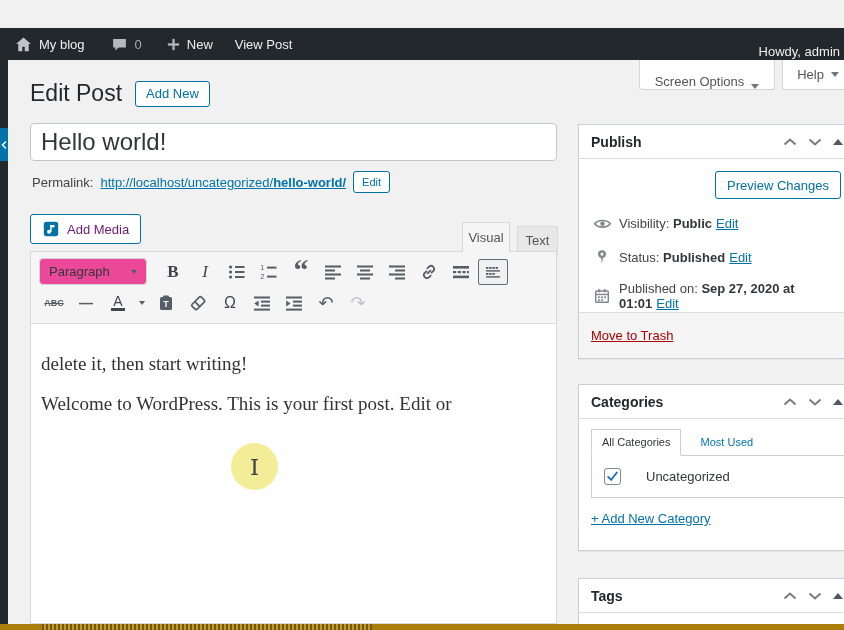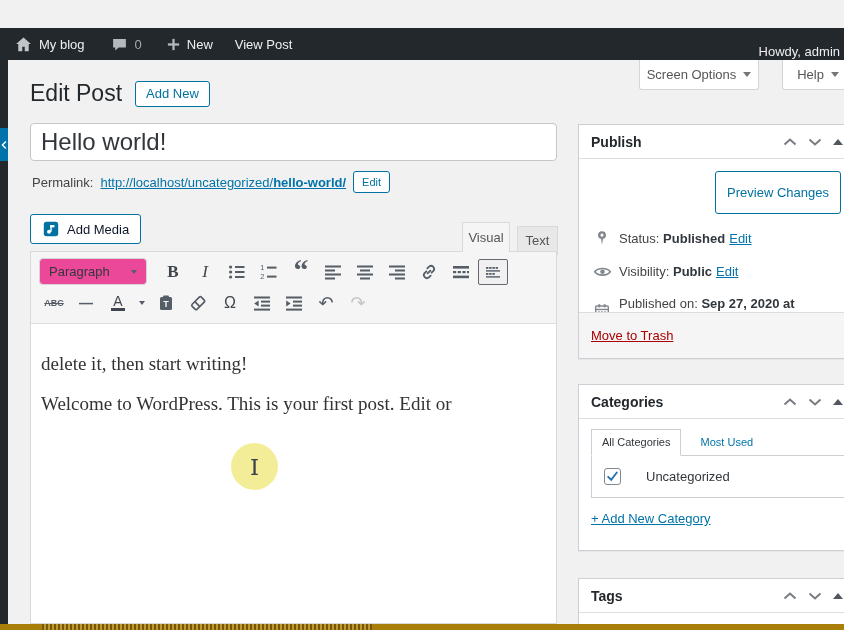--- a/index.html
+++ b/index.html
@@ -22,21 +22,21 @@
 
   
   .leftrail{position:absolute;left:0;top:60px;width:8px;height:564px;background:#23282d;}
   .collapse-seg{position:absolute;left:0;top:128px;width:8px;height:33px;background:#0073aa;
                 display:flex;align-items:center;justify-content:center;cursor:pointer;}
 
   
   .meta-tab{position:absolute;top:60px;height:30px;background:#fff;border:1px solid #d5d5d5;border-top:none;
             border-radius:0 0 3px 3px;display:flex;align-items:center;justify-content:center;gap:7px;
             font-size:13px;color:#555;box-sizing:border-box;cursor:pointer;}
-  .tab-screenopt{left:639px;width:120px;}
+  .tab-screenopt{left:639px;width:136px;align-items:flex-end;}
   .tab-help{left:782px;width:72px;}
   .caret-down{width:0;height:0;border-left:4px solid transparent;border-right:4px solid transparent;
               border-top:5px solid #72777c;}
 
   
   .heading{position:absolute;left:30px;top:80px;display:flex;align-items:center;gap:13px;}
   .heading h1{margin:0;font-size:23px;font-weight:400;color:#23282d;}
   .btn-sec{display:inline-flex;align-items:center;justify-content:center;background:#fff;
            border:1px solid #0071a1;border-radius:3px;color:#0071a1;font-size:13px;
            padding:0 10px;height:26px;cursor:pointer;box-sizing:border-box;}
@@ -46,21 +46,21 @@
                border:1px solid #c4c7ca;border-radius:4px;background:#fff;font-size:24px;color:#32373c;
                padding:0 10px;font-family:"Liberation Sans",sans-serif;outline:none;}
   .permalink{position:absolute;left:32px;top:171px;display:flex;align-items:center;gap:7px;font-size:13px;color:#444;}
   .permalink a{color:#0073aa;text-decoration:underline;}
   .permalink a b{color:#0073aa;}
   .btn-mini{display:inline-flex;align-items:center;background:#fff;border:1px solid #0071a1;border-radius:3px;
             color:#0071a1;font-size:11px;height:22px;padding:0 8px;cursor:pointer;box-sizing:border-box;}
 
   
   .add-media{position:absolute;left:30px;top:214px;height:30px;display:inline-flex;align-items:center;gap:7px;
-             background:#fff;border:1px solid #0071a1;border-radius:3px;color:#0f172a;font-size:13px;
+             background:#fff;border:1px solid #0071a1;border-radius:3px;color:#701a75;font-size:13px;
              padding:0 11px;cursor:pointer;box-sizing:border-box;}
   .etab{position:absolute;box-sizing:border-box;font-size:13px;color:#555;display:flex;
         align-items:center;justify-content:center;cursor:pointer;}
   .etab-visual{left:462px;top:222px;width:48px;height:30px;background:#f5f5f5;
                border:1px solid #d9d9d9;border-bottom:none;z-index:3;}
   .etab-text{left:517px;top:226px;width:41px;height:29px;background:#e8e8e8;border:1px solid #d9d9d9;}
 
   
   .editor{position:absolute;left:30px;top:251px;width:527px;height:373px;box-sizing:border-box;
           background:#fff;border:1px solid #d9d9d9;z-index:2;}
@@ -100,21 +100,21 @@
                 border-bottom:1px solid #ddd;box-sizing:border-box;}
   .panel-title{font-size:14px;font-weight:bold;color:#23282d;}
   .panel-controls{position:absolute;right:14px;top:0;height:34px;display:flex;align-items:center;gap:11px;}
   .pc-btn{cursor:pointer;display:flex;align-items:center;}
   .tri-up{width:0;height:0;border-left:5px solid transparent;border-right:5px solid transparent;
           border-bottom:6px solid #50575e;}
 
   .panel-publish{top:124px;height:235px;}
   .pub-body{padding:12px 14px 0;}
   .preview-row{text-align:right;padding-right:2px;}
-  .btn-preview{height:43px;font-size:13px;padding:0 11px;}
+  .btn-preview{height:28px;font-size:13px;padding:0 11px;}
   .pub-row{display:flex;align-items:center;margin:15px 0;font-size:13px;color:#444;}
   .pub-icon{width:20px;flex:none;display:flex;color:#82878c;}
   .pub-text{margin-left:6px;}
   .pub-text b{color:#32373c;}
   .edit-link{color:#0073aa;text-decoration:underline;margin-left:4px;cursor:pointer;}
   .pub-footer{position:absolute;left:0;right:0;bottom:0;height:46px;background:#f5f5f5;border-top:1px solid #ddd;
               display:flex;align-items:center;padding:0 12px;box-sizing:border-box;}
   .trash-link{color:#a00;font-size:13px;text-decoration:underline;cursor:pointer;}
   .btn-primary{margin-left:auto;height:30px;background:#0d7cb3;border:1px solid #0a6b9f;border-radius:3px;
                color:#fff;font-size:13px;padding:0 16px;display:inline-flex;align-items:center;cursor:pointer;}
@@ -415,38 +415,38 @@
             <span class="tri-up"></span>
           </span>
       </span>
     </div>
     <div class="pub-body">
       <div class="preview-row">
         <span class="btn-sec btn-preview">Preview Changes</span>
       </div>
       <div class="pub-row">
         <span class="pub-icon">
+          <svg width="19" height="19" viewBox="0 0 20 20">
+              <path d="M1.8 10.3 C5 5.6 15 5.6 18.2 10.3 C15 15 5 15 1.8 10.3 Z" fill="none" stroke="currentColor" stroke-width="1.6"></path>
+              <circle cx="10" cy="10.3" r="2.4" fill="currentColor"></circle>
+            </svg>
+        </span>
+        <span class="pub-text"><span>Visibility:</span> <b>Public</b><a class="edit-link">Edit</a></span>
+      </div>
+      <div class="pub-row">
+        <span class="pub-icon">
           <svg width="18" height="18" viewBox="0 0 20 20">
               <g fill="currentColor">
                 <circle cx="10" cy="6.8" r="4.4"></circle>
                 <circle cx="10" cy="6.8" r="1.7" fill="#fff"></circle>
                 <path d="M8.9 11 h2.2 L10 17.6 Z"></path>
               </g>
             </svg>
         </span>
         <span class="pub-text"><span>Status:</span> <b>Published</b><a class="edit-link">Edit</a></span>
-      </div>
-      <div class="pub-row">
-        <span class="pub-icon">
-          <svg width="19" height="19" viewBox="0 0 20 20">
-              <path d="M1.8 10.3 C5 5.6 15 5.6 18.2 10.3 C15 15 5 15 1.8 10.3 Z" fill="none" stroke="currentColor" stroke-width="1.6"></path>
-              <circle cx="10" cy="10.3" r="2.4" fill="currentColor"></circle>
-            </svg>
-        </span>
-        <span class="pub-text"><span>Visibility:</span> <b>Public</b><a class="edit-link">Edit</a></span>
       </div>
       <div class="pub-row">
         <span class="pub-icon">
           <svg width="18" height="18" viewBox="0 0 20 20">
               <g fill="none" stroke="currentColor" stroke-width="1.6">
                 <rect x="3" y="4.5" width="14" height="12.5" rx="1"></rect>
                 <line x1="3" y1="8.3" x2="17" y2="8.3"></line>
               </g>
               <g fill="currentColor">
                 <rect x="6" y="2.4" width="2" height="3.6"></rect>

